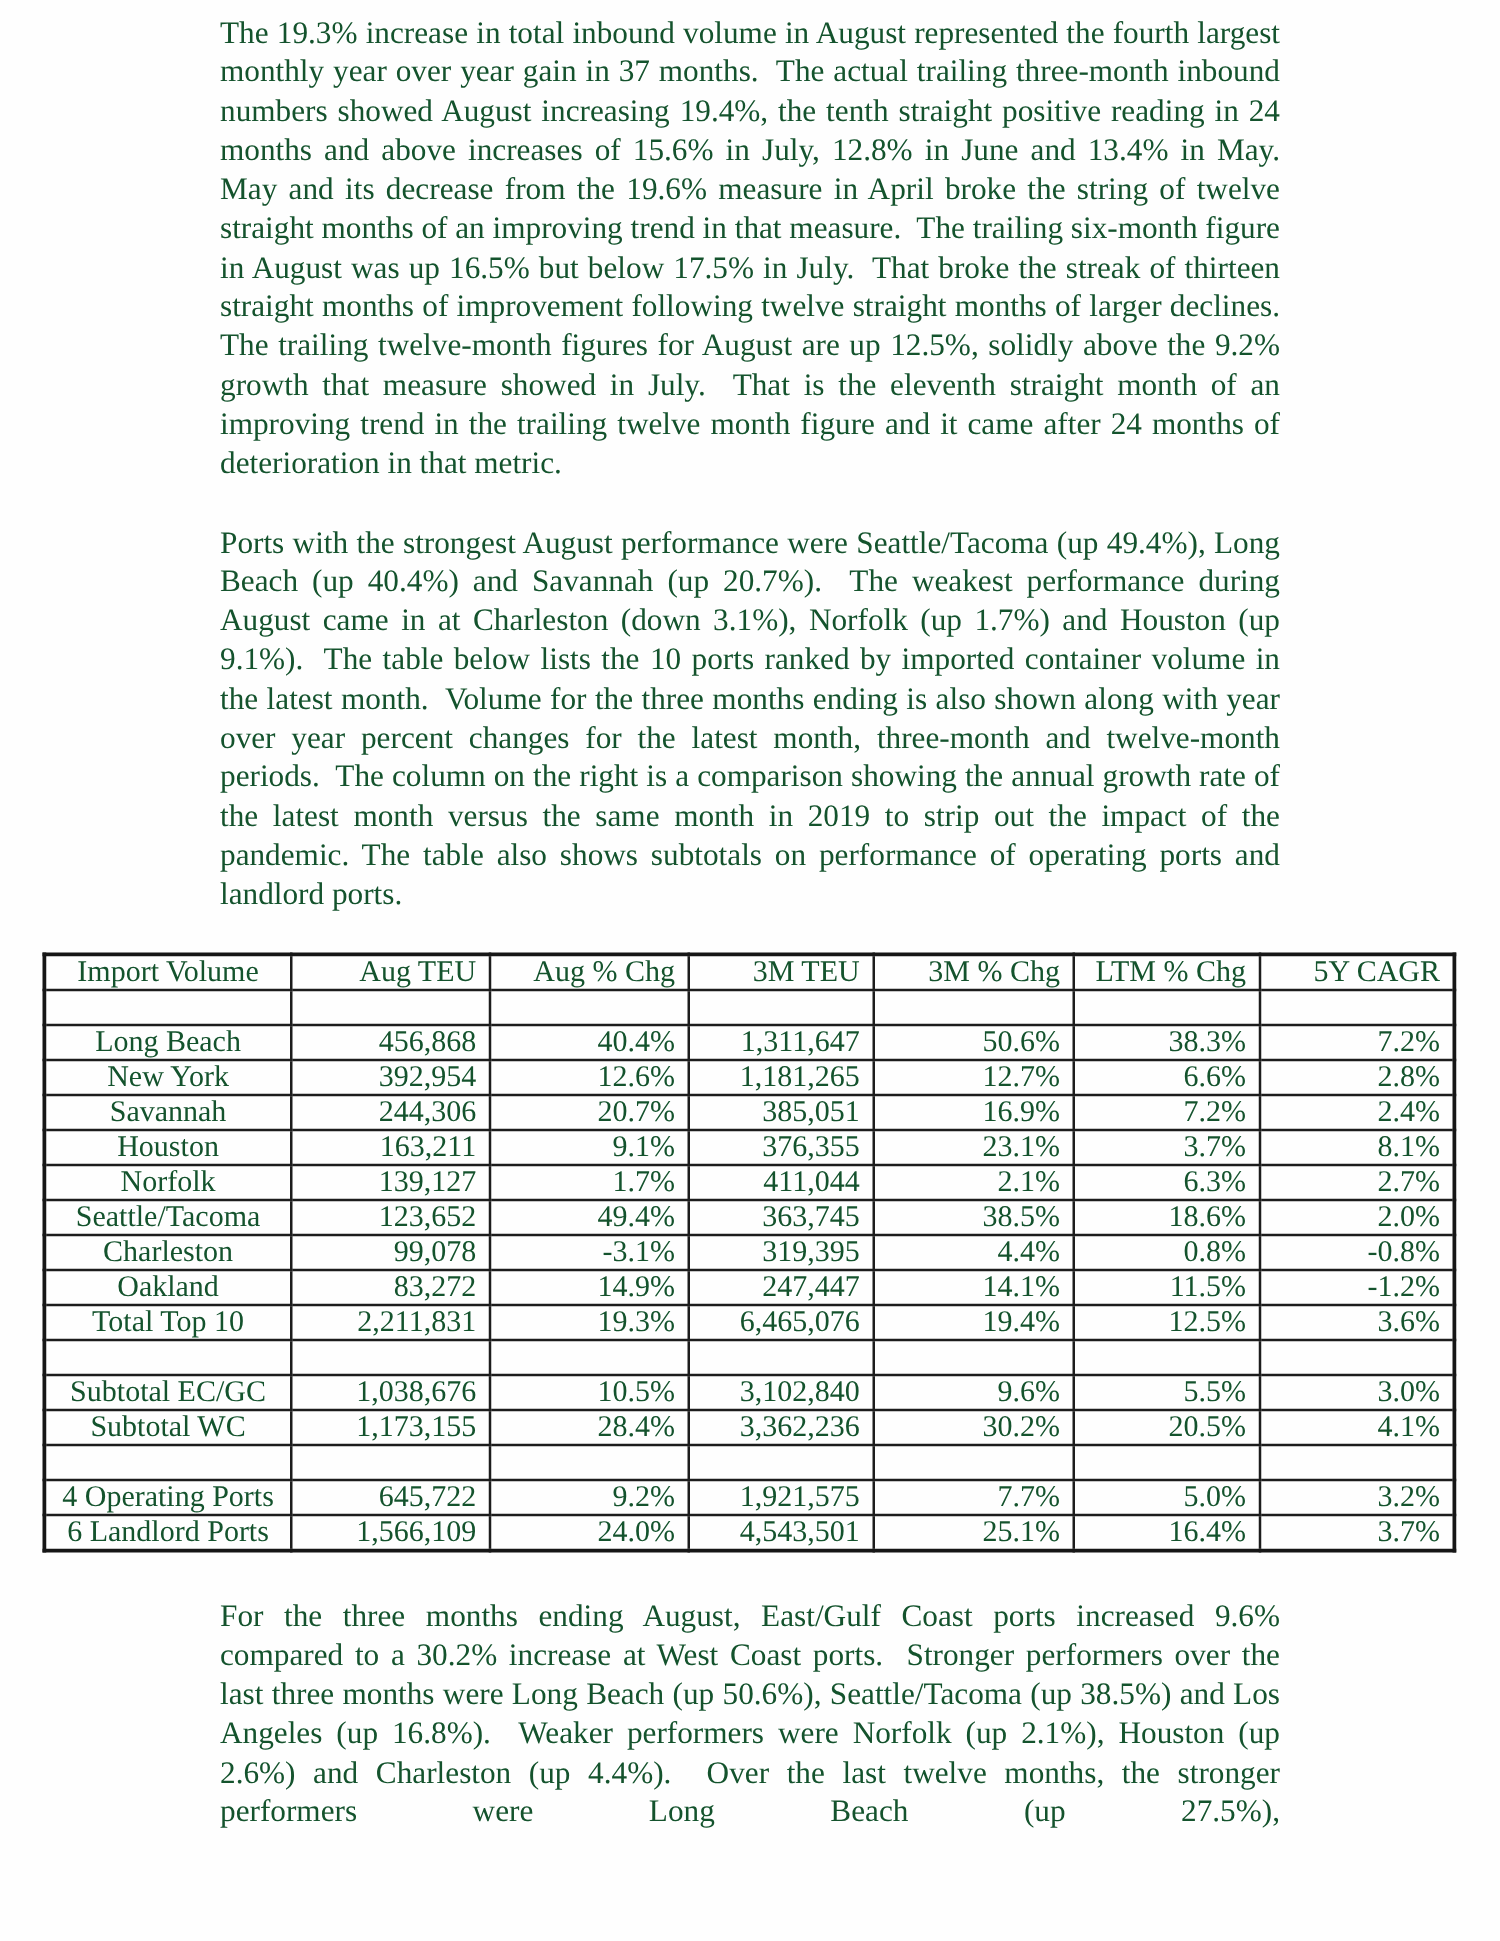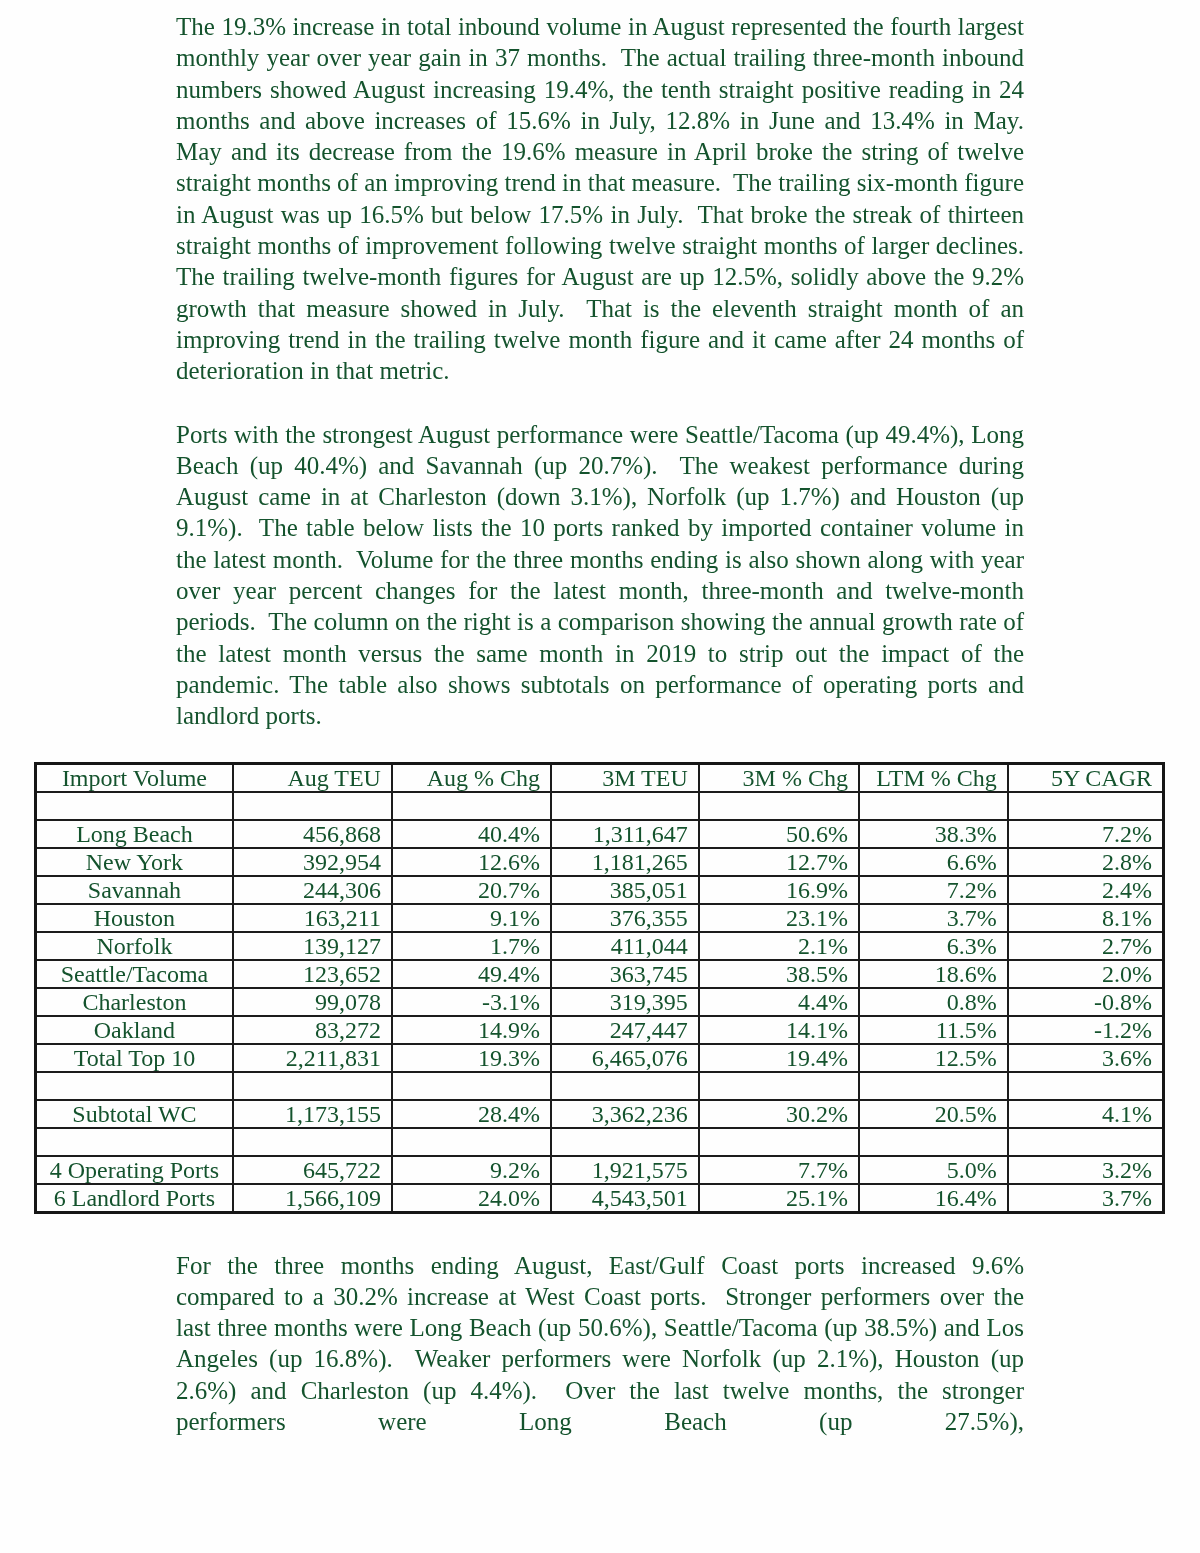--- a/index.html
+++ b/index.html
@@ -169,20 +169,29 @@
         <tr>
           <td class="c-left"></td>
           <td></td>
           <td></td>
           <td></td>
           <td></td>
           <td></td>
           <td></td>
         </tr>
         <tr>
+          <td class="c-left">Subtotal EC/GC</td>
+          <td>1,038,676</td>
+          <td>10.5%</td>
+          <td>3,102,840</td>
+          <td>9.6%</td>
+          <td>5.5%</td>
+          <td>3.0%</td>
+        </tr>
+        <tr>
           <td class="c-left">Subtotal WC</td>
           <td>1,173,155</td>
           <td>28.4%</td>
           <td>3,362,236</td>
           <td>30.2%</td>
           <td>20.5%</td>
           <td>4.1%</td>
         </tr>
         <tr>
           <td class="c-left"></td>

